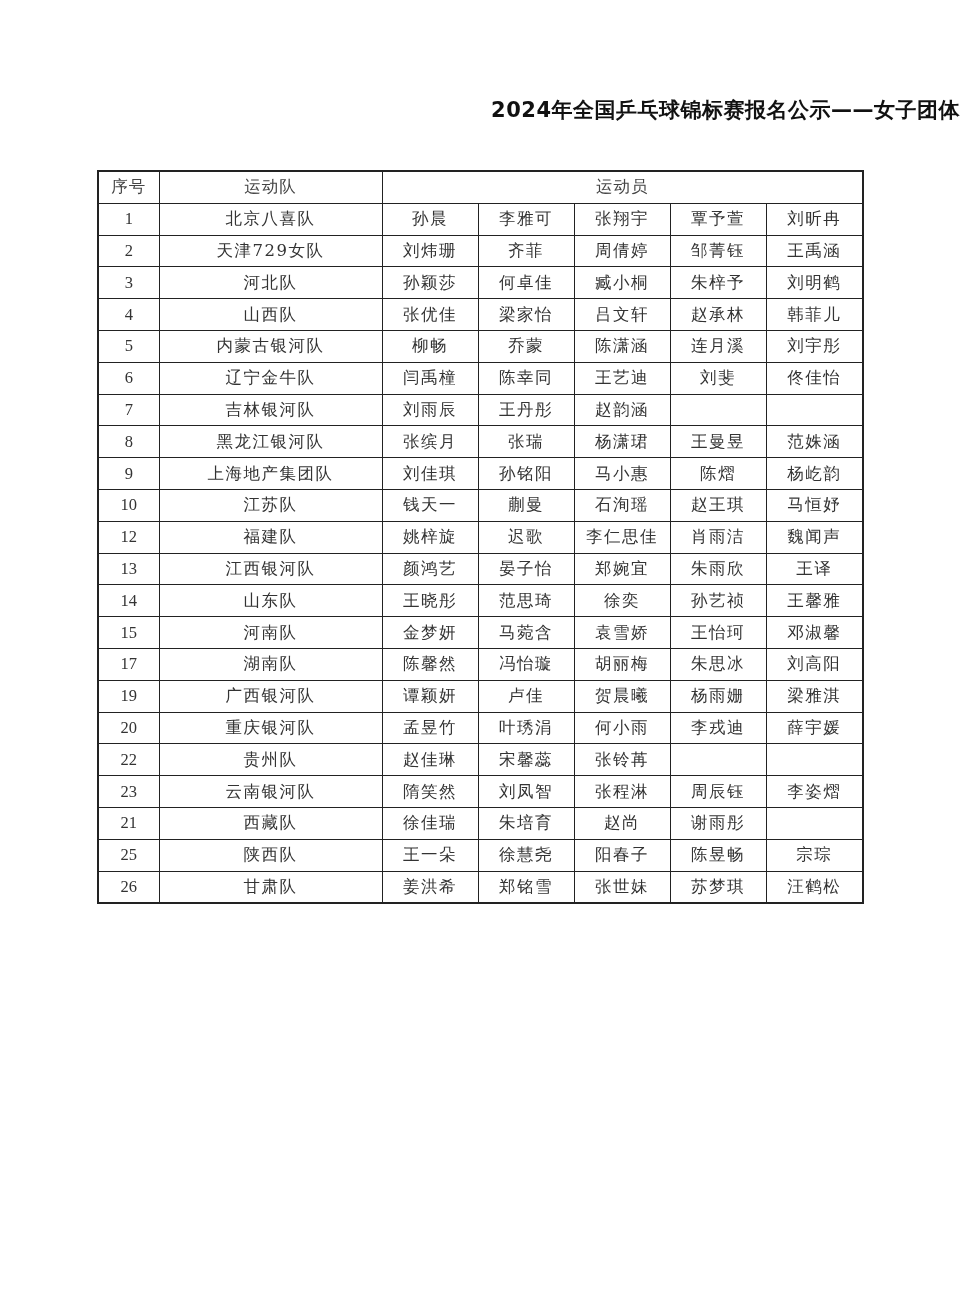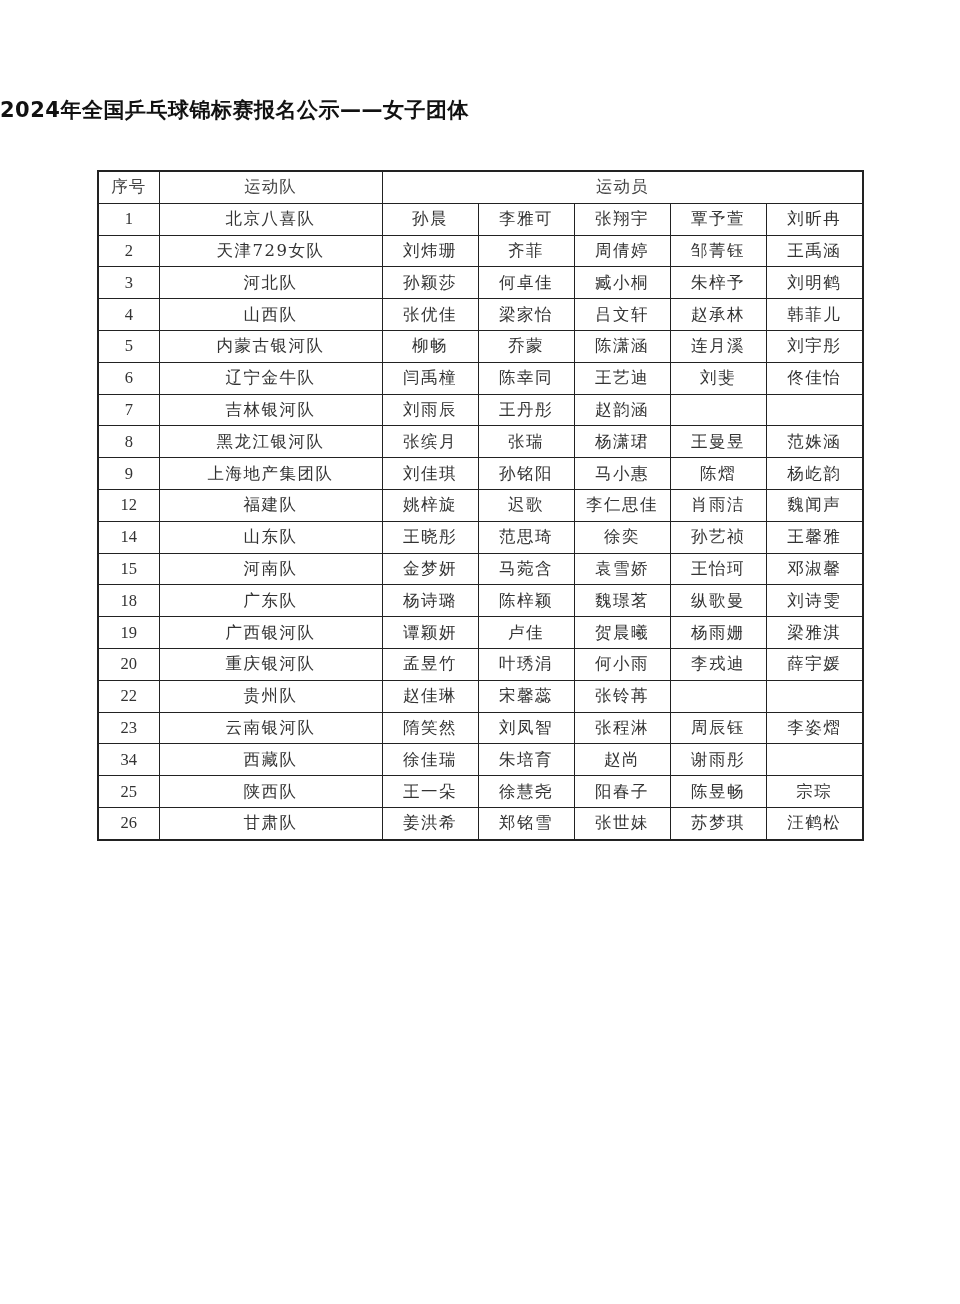--- a/index.html
+++ b/index.html
@@ -1,18 +1,18 @@
 <!DOCTYPE html>
 <html><head>
 <meta charset="utf-8">
 <style>
   html, body { margin: 0; padding: 0; background: #ffffff; }
   body { width: 960px; height: 1304px; position: relative; overflow: hidden;
          font-family: "DejaVu Serif", "Liberation Serif", serif; color: #2a2a2a; }
-  .title { position: absolute; top: 96px; left: 0; width: 960px; text-align: left;
+  .title { position: absolute; top: 96px; left: 0; width: 960px; text-align: right;
            font-family: "DejaVu Sans", "Liberation Sans", sans-serif;
            font-size: 21px; font-weight: bold; color: #111; letter-spacing: 0.5px; }
   table.roster { position: absolute; left: 97px; top: 170px; border-collapse: collapse;
                  table-layout: fixed; width: 765px; border: 2px solid #222; padding-left: 36px; }
   table.roster td, table.roster th { border: 1.5px solid #222; height: 30.8px; padding: 0;
                  text-align: center; vertical-align: middle; font-size: 16.5px; font-weight: normal;
                  color: #333; white-space: nowrap; overflow: hidden; }
   table.roster th { color: #444; letter-spacing: 1px; }
   td.num { font-family: "Liberation Serif", "DejaVu Serif", serif; font-size: 18px; }
   td.team, td.player { letter-spacing: 1.5px; }
@@ -115,54 +115,72 @@
       <tr>
         <td class="num">9</td>
         <td class="team">上海地产集团队</td>
         <td class="player">刘佳琪</td>
         <td class="player">孙铭阳</td>
         <td class="player">马小惠</td>
         <td class="player">陈熠</td>
         <td class="player">杨屹韵</td>
       </tr>
       <tr>
+        <td class="num">10</td>
+        <td class="team">江苏队</td>
+        <td class="player">钱天一</td>
+        <td class="player">蒯曼</td>
+        <td class="player">石洵瑶</td>
+        <td class="player">赵王琪</td>
+        <td class="player">马恒妤</td>
+      </tr>
+      <tr>
         <td class="num">12</td>
         <td class="team">福建队</td>
         <td class="player">姚梓旋</td>
         <td class="player">迟歌</td>
         <td class="player">李仁思佳</td>
         <td class="player">肖雨洁</td>
         <td class="player">魏闻声</td>
       </tr>
       <tr>
+        <td class="num">13</td>
+        <td class="team">江西银河队</td>
+        <td class="player">颜鸿艺</td>
+        <td class="player">晏子怡</td>
+        <td class="player">郑婉宜</td>
+        <td class="player">朱雨欣</td>
+        <td class="player">王译</td>
+      </tr>
+      <tr>
         <td class="num">14</td>
         <td class="team">山东队</td>
         <td class="player">王晓彤</td>
         <td class="player">范思琦</td>
         <td class="player">徐奕</td>
         <td class="player">孙艺祯</td>
         <td class="player">王馨雅</td>
       </tr>
       <tr>
         <td class="num">15</td>
         <td class="team">河南队</td>
         <td class="player">金梦妍</td>
         <td class="player">马菀含</td>
         <td class="player">袁雪娇</td>
         <td class="player">王怡珂</td>
         <td class="player">邓淑馨</td>
       </tr>
       <tr>
-        <td class="num">18</td>
-        <td class="team">广东队</td>
-        <td class="player">杨诗璐</td>
-        <td class="player">陈梓颖</td>
-        <td class="player">魏璟茗</td>
-        <td class="player">纵歌曼</td>
-        <td class="player">刘诗雯</td>
+        <td class="num">17</td>
+        <td class="team">湖南队</td>
+        <td class="player">陈馨然</td>
+        <td class="player">冯怡璇</td>
+        <td class="player">胡丽梅</td>
+        <td class="player">朱思冰</td>
+        <td class="player">刘高阳</td>
       </tr>
       <tr>
         <td class="num">19</td>
         <td class="team">广西银河队</td>
         <td class="player">谭颖妍</td>
         <td class="player">卢佳</td>
         <td class="player">贺晨曦</td>
         <td class="player">杨雨姗</td>
         <td class="player">梁雅淇</td>
       </tr>
@@ -187,21 +205,21 @@
       <tr>
         <td class="num">23</td>
         <td class="team">云南银河队</td>
         <td class="player">隋笑然</td>
         <td class="player">刘凤智</td>
         <td class="player">张程淋</td>
         <td class="player">周辰钰</td>
         <td class="player">李姿熠</td>
       </tr>
       <tr>
-        <td class="num">34</td>
+        <td class="num">21</td>
         <td class="team">西藏队</td>
         <td class="player">徐佳瑞</td>
         <td class="player">朱培育</td>
         <td class="player">赵尚</td>
         <td class="player">谢雨彤</td>
         <td class="player"></td>
       </tr>
       <tr>
         <td class="num">25</td>
         <td class="team">陕西队</td>

